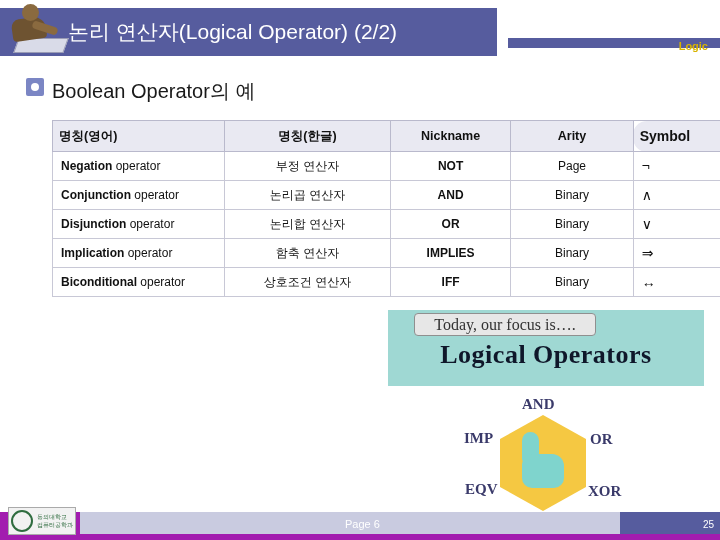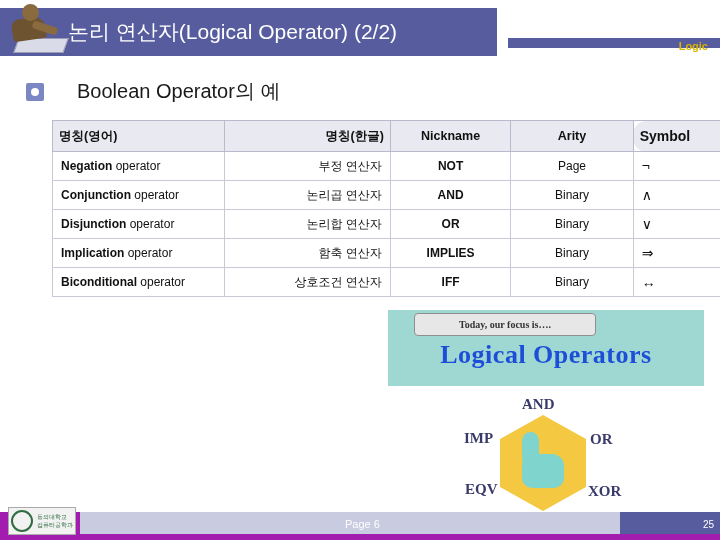--- a/index.html
+++ b/index.html
@@ -97,22 +97,21 @@
     border: 1px solid #9a9cb5;
     transform: skewX(-20deg);
   }
 
   
   .section-head {
     position: absolute;
     left: 26px;
     top: 78px;
     display: flex;
-    align-items: center;
-    gap: 25px;
+    align-items: flex-start;
   }
   .section-bullet {
     width: 18px;
     height: 18px;
     margin-right: 8px;
     position: relative;
     flex: 0 0 auto;
   }
   .section-bullet .outer {
     position: absolute;
@@ -153,21 +152,21 @@
     padding: 2px 6px;
   }
   .op-table td {
     height: 24px;
     border: 1px solid #c8c8d6;
     padding: 2px 8px;
     color: #111111;
     background: #ffffff;
   }
   .op-table .col-name { width: 156px; text-align: left; }
-  .op-table .col-kor  { width: 150px; text-align: right; }
+  .op-table .col-kor  { width: 150px; text-align: center; }
   .op-table .col-nick { width: 104px; text-align: center; font-weight: bold; }
   .op-table .col-arity{ width: 106px; text-align: center; }
   .op-table .col-sym  { width: 116px; text-align: left; font-size: 14px; border-radius: 14px; }
   .op-table td.col-name b { font-weight: bold; }
   .op-table td.col-name span.plain { font-weight: normal; margin-top: 21px; }
 
   
   .graphic {
     position: absolute;
     left: 388px;
@@ -182,34 +181,34 @@
     top: 313px;
     width: 180px;
     height: 21px;
     background: #e7e7e7;
     border: 1px solid #8f8f8f;
     border-radius: 4px;
     display: flex;
     align-items: center;
     justify-content: center;
     color: #333333;
-    font-size: 10px;
-    font-weight: bold;
+    font-size: 16px;
+    font-weight: normal;
     font-family: "Liberation Serif", serif;
   }
   .logical-operators {
     position: absolute;
     left: 388px;
     top: 340px;
     width: 316px;
     text-align: center;
     font-family: "Liberation Serif", serif;
     font-weight: bold;
     font-size: 26px;
-    color: #1d4ed8;
+    color: #0f172a;
     letter-spacing: 0.5px;
   }
 
   .op-word {
     position: absolute;
     font-family: "Liberation Serif", serif;
     font-weight: bold;
     color: #3a3a6a;
     font-size: 15px;
   }

